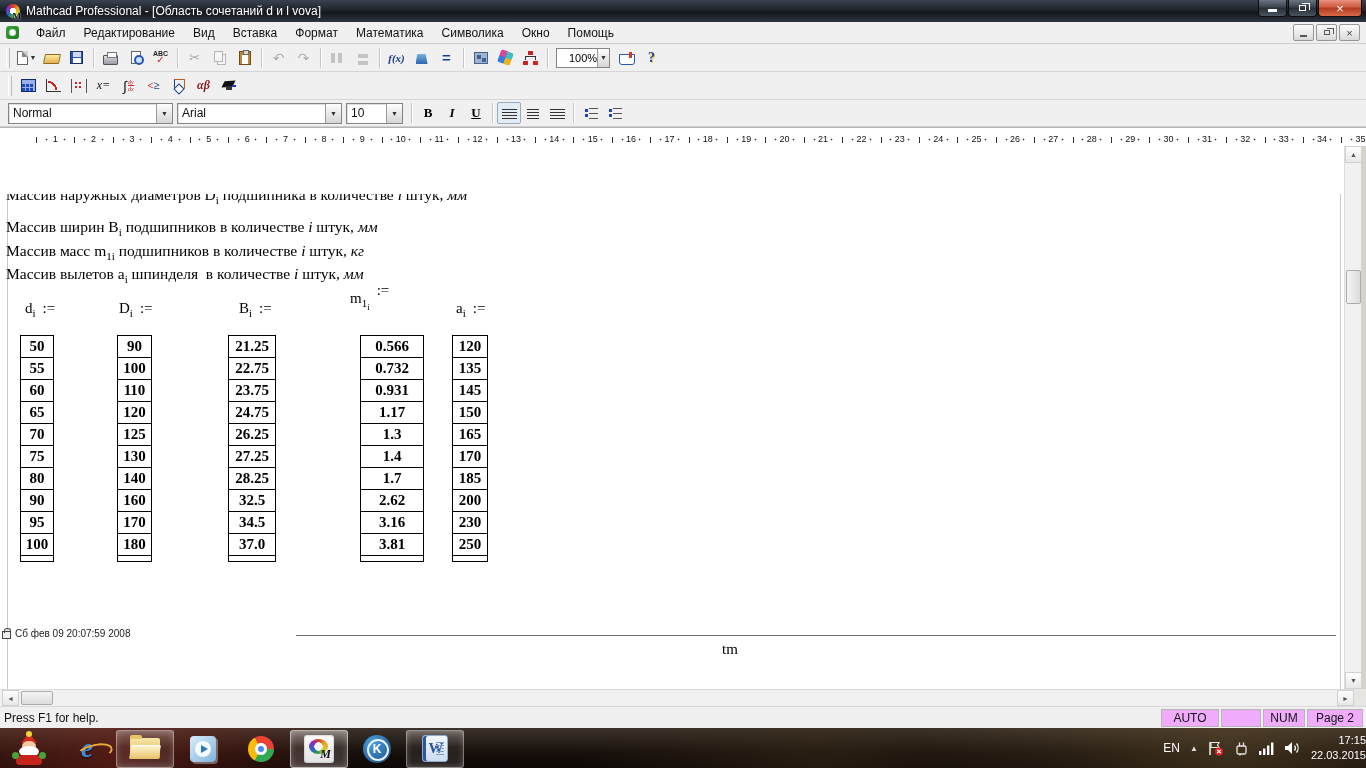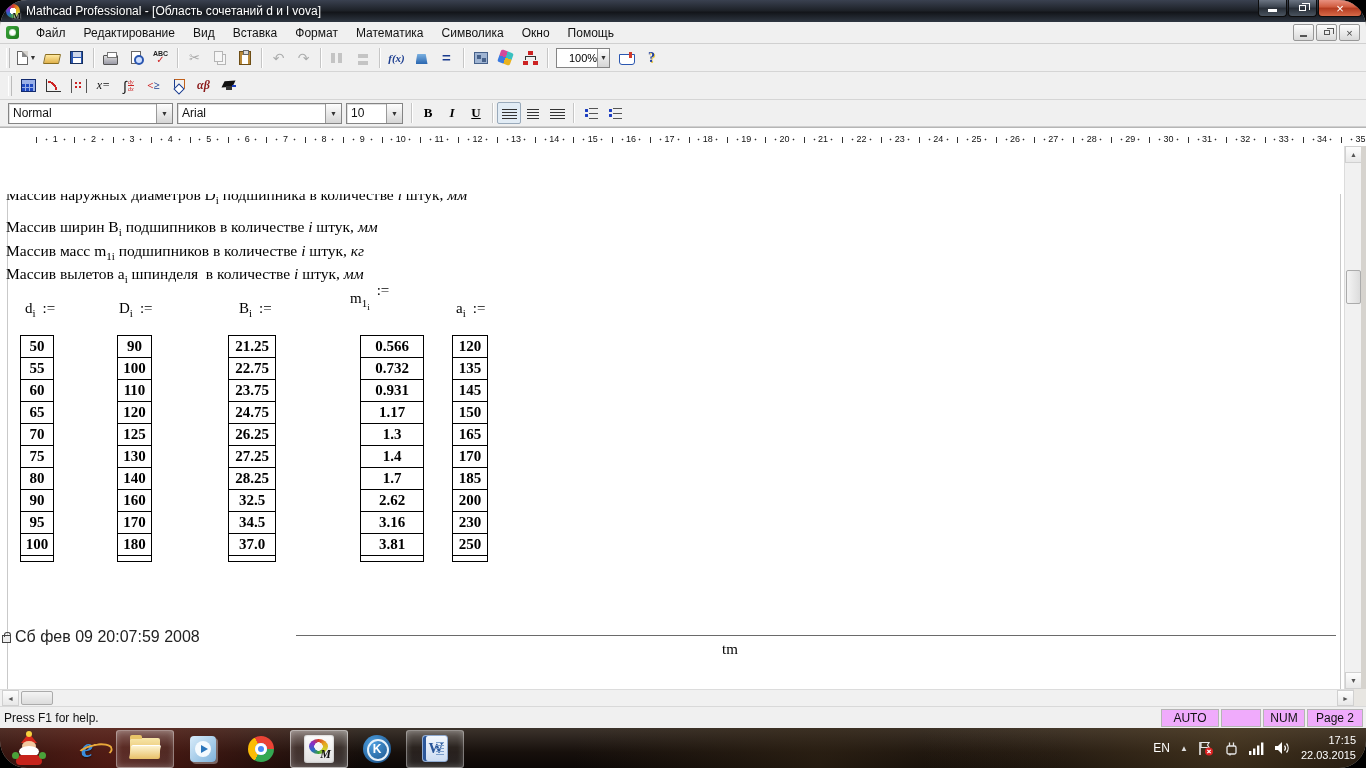--- a/index.html
+++ b/index.html
@@ -1,17 +1,17 @@
 <!DOCTYPE html>
 <html><head>
 <meta charset="utf-8">
 <style>
   html,body{margin:0;padding:0;background:#000;}
   *{box-sizing:border-box;}
-  .screen{position:relative;width:1366px;height:768px;overflow:hidden;background:#d6d3ce;font-family:"Liberation Sans",sans-serif;border-radius:27px;}
+  .screen{position:relative;width:1366px;height:768px;overflow:hidden;background:#d6d3ce;font-family:"Liberation Sans",sans-serif;}
 
   
   .titlebar{position:absolute;left:0;top:0;width:1366px;height:22px;
     background:linear-gradient(180deg,#3a4150 0%,#1c2026 50%,#121419 55%,#2e3641 100%);
     display:flex;align-items:center;color:#fff;font-size:12px;}
   .app-logo{width:14px;height:14px;border-radius:50%;margin:0 6px 0 6px;
     background:radial-gradient(circle at center,#fff 0 3px,transparent 3px),
     conic-gradient(#d23a2a,#e8a11f,#cfd22a,#3aa33a,#2a66c8,#8a2ac8,#d23a2a);position:relative;}
   .app-logo::after{content:"M";position:absolute;right:-1px;bottom:-3px;font:bold 9px "Liberation Serif",serif;color:#111;text-shadow:0 0 2px #fff;}
   .win-btns{position:absolute;right:4px;top:0;display:flex;}
@@ -146,21 +146,21 @@
   .vec-head{position:absolute;top:106px;font-size:15px;white-space:nowrap;}
   .vec-head sub{font-size:11px;}
   .vec-head sub sub{font-size:9px;}
   .vh-assign{margin-left:7px;}
   .vh-assign.raised{position:relative;top:-8px;}
   .vec-col{position:absolute;top:141px;}
   .vec-col .tcell{height:23px;margin-top:-1px;border:1px solid #000;display:flex;align-items:center;justify-content:center;
     font-weight:bold;font-size:15px;background:#fff;}
   .vec-col .tcell:first-child{margin-top:0;}
   .vec-col::after{content:"";display:block;height:6px;border:1px solid #000;border-top:none;margin-top:-1px;}
-  .area-marker{position:absolute;left:2px;top:434px;display:flex;align-items:center;font-family:"Liberation Sans",sans-serif;font-size:16px;color:#222;}
+  .area-marker{position:absolute;left:2px;top:434px;display:flex;align-items:center;font-family:"Liberation Sans",sans-serif;font-size:10px;color:#222;}
   .lock{width:9px;height:8px;border:1px solid #444;background:#eee;position:relative;margin-right:4px;margin-top:3px;}
   .lock::before{content:"";position:absolute;left:1px;top:-4px;width:5px;height:4px;border:1px solid #444;border-bottom:none;border-radius:3px 3px 0 0;}
   .area-line{position:absolute;left:296px;top:441px;width:1040px;height:1px;background:#6a6a6a;}
   .tm-label{position:absolute;left:722px;top:447px;font-size:15px;}
 
   
   .vscroll{position:absolute;right:5px;top:0;width:17px;height:543px;background:#f1f1f1;border-left:1px solid #dcdcdc;}
   .vs-btn{position:absolute;left:0;width:17px;height:17px;background:linear-gradient(#fdfdfd,#e8e8e8);border:1px solid #d0d0d0;
     display:flex;align-items:center;justify-content:center;font-size:7px;color:#555;}
   .vs-up{top:0;}
@@ -232,21 +232,21 @@
   
   .kmp{position:relative;width:28px;height:28px;border-radius:50%;background:radial-gradient(circle at 35% 30%,#4d9fe0,#14487e);display:flex;align-items:center;justify-content:center;}
   .kmp::before{content:"";position:absolute;left:4px;top:4px;width:18px;height:18px;border:2px solid #e8f2fa;border-radius:50%;}
   .kmp .kk{font:bold 12px "Liberation Sans",sans-serif;color:#fff;position:relative;}
   
   .word{position:relative;width:26px;height:27px;border-radius:3px;background:linear-gradient(#f2f7fd,#ccdcf2);border:1px solid #8fabd2;display:flex;align-items:center;justify-content:center;box-shadow:inset 3px 0 0 #2b579a;}
   .word .ww{font:bold 15px "Liberation Serif",serif;color:#2b579a;margin-left:2px;}
   .word::after{content:"";position:absolute;right:3px;top:5px;width:8px;height:14px;background:repeating-linear-gradient(0deg,#7a9ecb 0 1px,transparent 1px 3px);}
 
   
-  .tray{margin-left:auto;display:flex;align-items:center;gap:10px;padding-right:10px;color:#fff;height:100%;}
+  .tray{margin-left:auto;display:flex;align-items:center;gap:10px;color:#fff;height:100%;}
   .tray-lang{font-size:12px;}
   .tray-expand{font-size:8px;color:#ddd;}
   .clock{text-align:right;font-size:11px;line-height:1.35;}
 </style>
 </head>
 <body>
 
 <div class="screen">
 
   <div class="titlebar">

